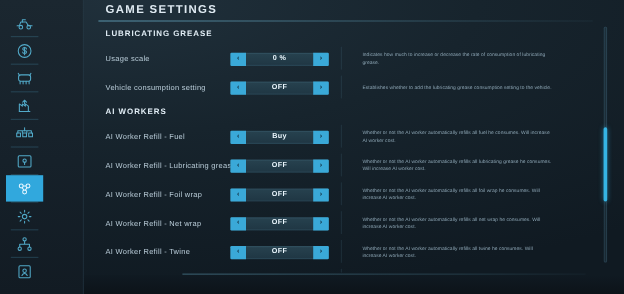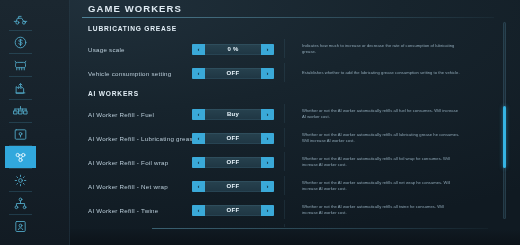--- a/index.html
+++ b/index.html
@@ -257,21 +257,21 @@
               <circle cx="12" cy="10.5" r="2.3"></circle>
               <path d="M8.5 17c.8-2 2-2.8 3.5-2.8S14.7 15 15.5 17"></path>
             </g>
           </svg>
         </span>
       </div>
     </div>
 
   <div id="panel">
 
-    <div id="title">GAME WORKERS</div>
+    <div id="title">GAME SETTINGS</div>
     <div id="title-rule"></div>
 
     <div id="scroll">
       <div id="rows">
           <div class="sect">LUBRICATING GREASE</div>
           <div class="row">
             <span class="label">Usage scale</span>
             <span class="opt">
               <span class="arw l">‹</span>
               <span class="val">0 %</span>

